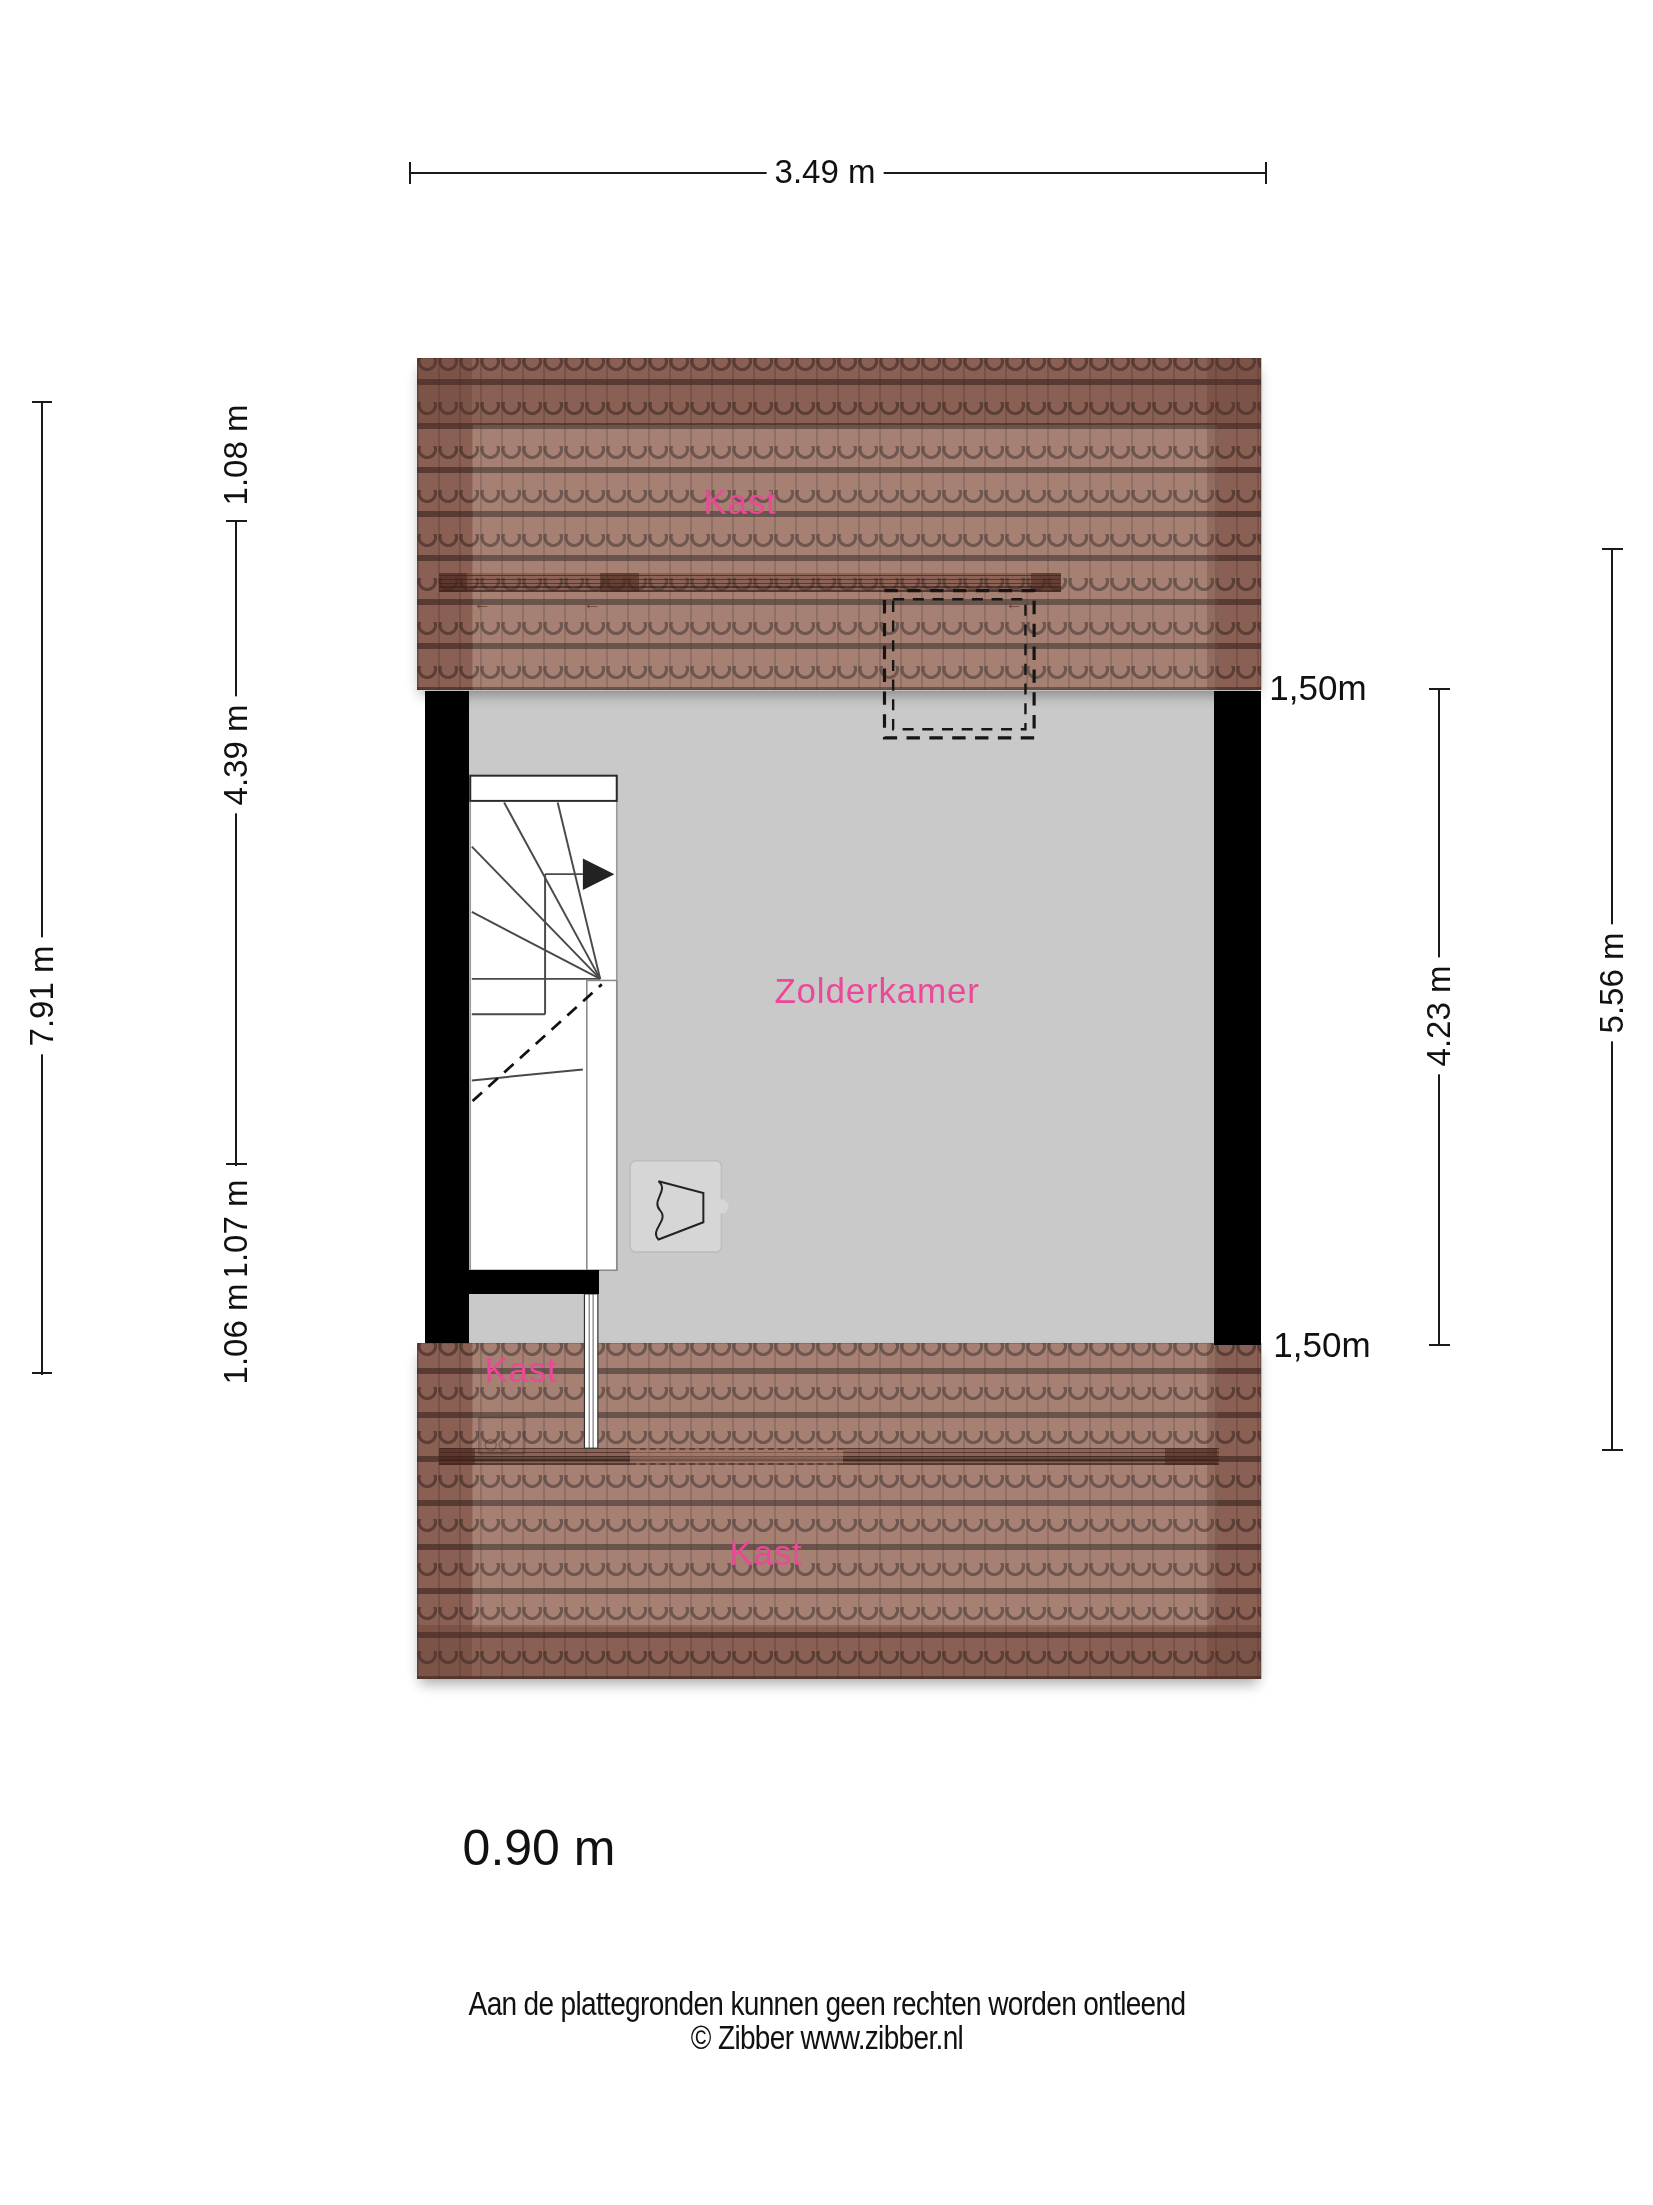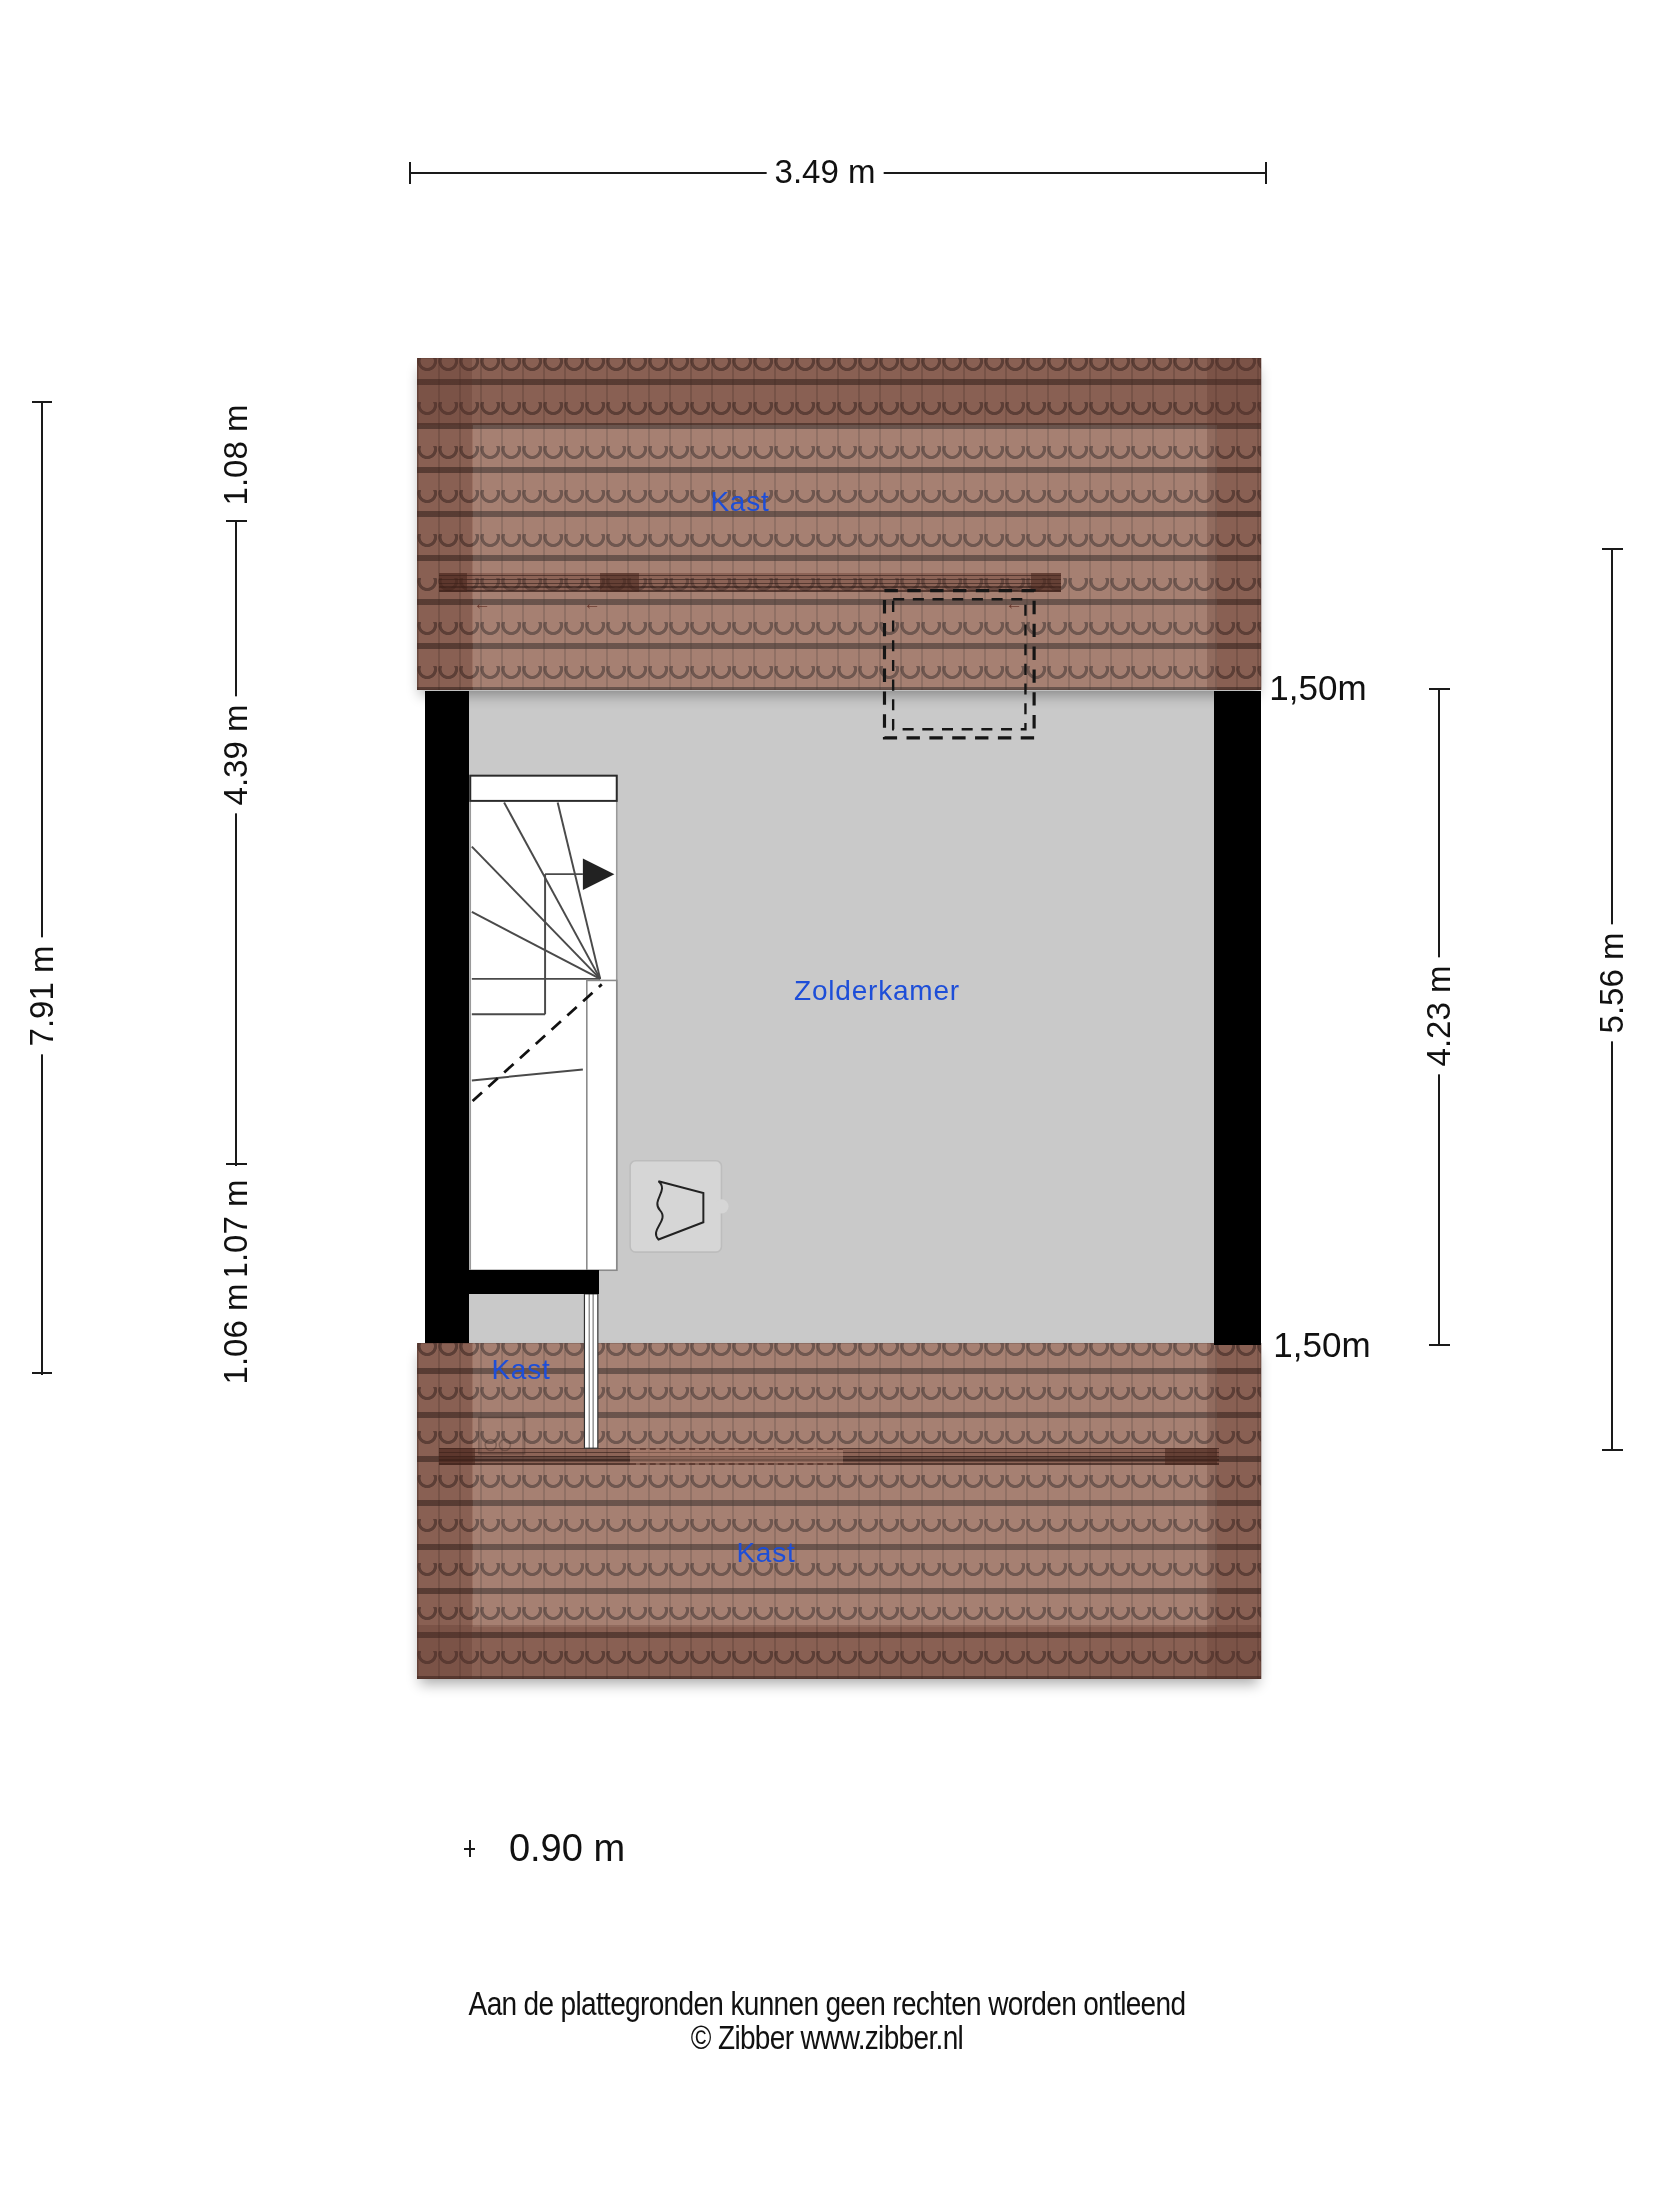--- a/index.html
+++ b/index.html
@@ -25,32 +25,32 @@
   }
   .bandblock{position:absolute;background:rgba(70,36,28,.55);height:100%;top:0;}
   .bandlight{position:absolute;top:0;height:12.6px;background:rgba(205,160,140,.35);
     border-top:2.4px dashed rgba(70,35,28,.55);border-bottom:2.4px dashed rgba(70,35,28,.55);}
   .roofarrow{position:absolute;font-size:17.3px;color:rgba(90,40,30,.8);z-index:4;transform:translate(-50%,-50%);}
   
   .floor{position:absolute;background:#c9c9c9;z-index:1;}
   .wall{position:absolute;background:#000;z-index:5;}
   .overlay{position:absolute;left:0;top:0;z-index:4;pointer-events:none;}
   
-  .roomlabel{position:absolute;font-size:28px;color:#1d4ed8;letter-spacing:0.8px;
+  .roomlabel{position:absolute;font-size:35px;color:#ec4899;letter-spacing:0.8px;
     transform:translate(-50%,-50%);z-index:6;white-space:nowrap;}
   
   .vline{position:absolute;width:2.4px;background:#1a1a1a;z-index:6;}
   .hline{position:absolute;height:2.4px;background:#1a1a1a;z-index:6;}
   .htick{position:absolute;width:20.5px;height:2.4px;background:#1a1a1a;z-index:6;}
   .vtick{position:absolute;width:2.4px;height:22px;background:#1a1a1a;z-index:6;}
   .dimlabel{position:absolute;font-size:33px;color:#111;background:#fff;padding:1.6px 7.9px;
     white-space:nowrap;transform:translate(-50%,-50%);z-index:7;}
   .dimlabel.rot{transform:translate(-50%,-50%) rotate(-90deg);}
   .dimlabel.plain{background:transparent;font-size:35px;}
-  .dimlabel.big{font-size:38px;padding:1.6px 4.7px;margin-left:28px;}
+  .dimlabel.big{font-size:50px;padding:1.6px 4.7px;}
   
   .footerline{position:absolute;left:0;width:1654px;text-align:center;font-size:33px;color:#111;
     z-index:7;transform:scaleX(.85);letter-spacing:-0.8px;}
 </style>
 </head>
 <body>
 
 <div id="page">
 
   <div class="floor" style="left:425px;top:691px;width:836px;height:654px;"></div>

